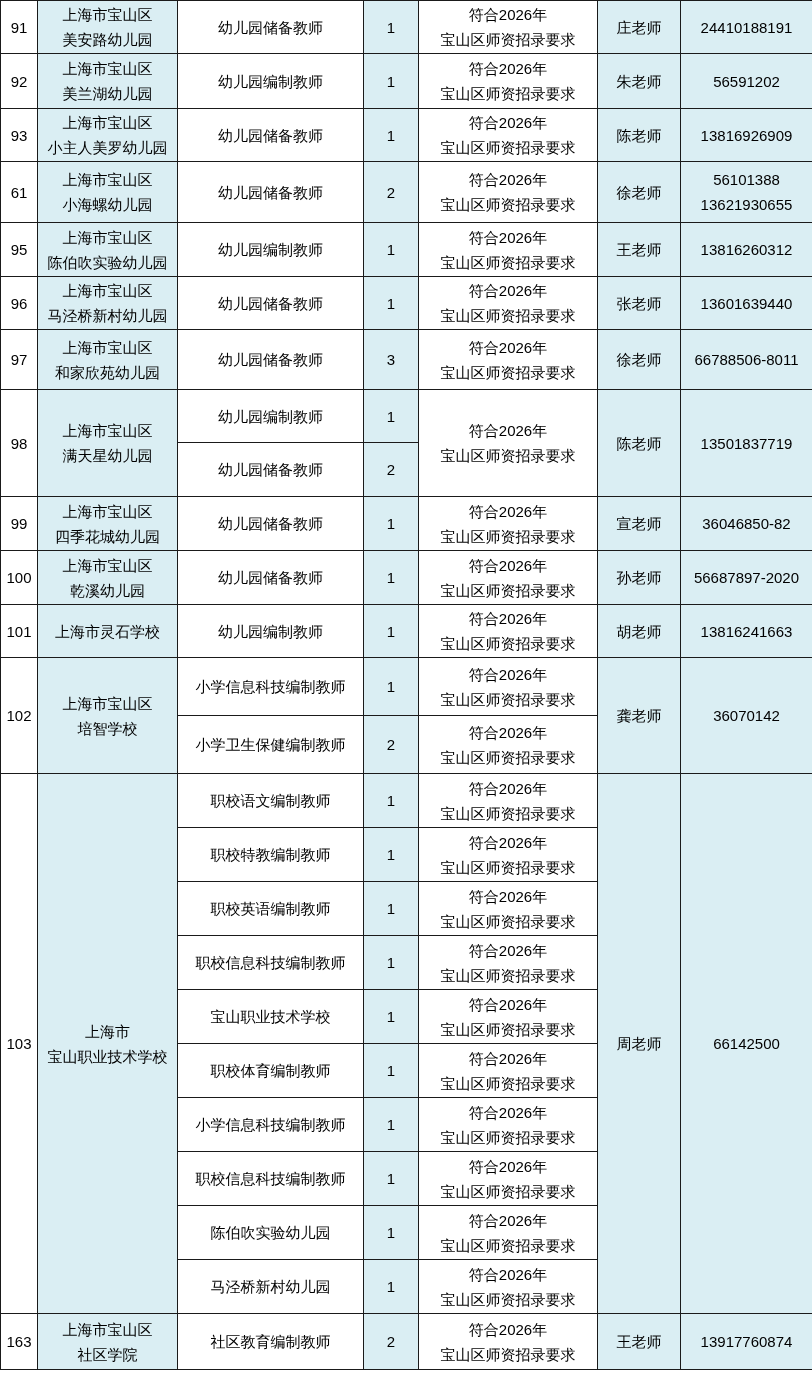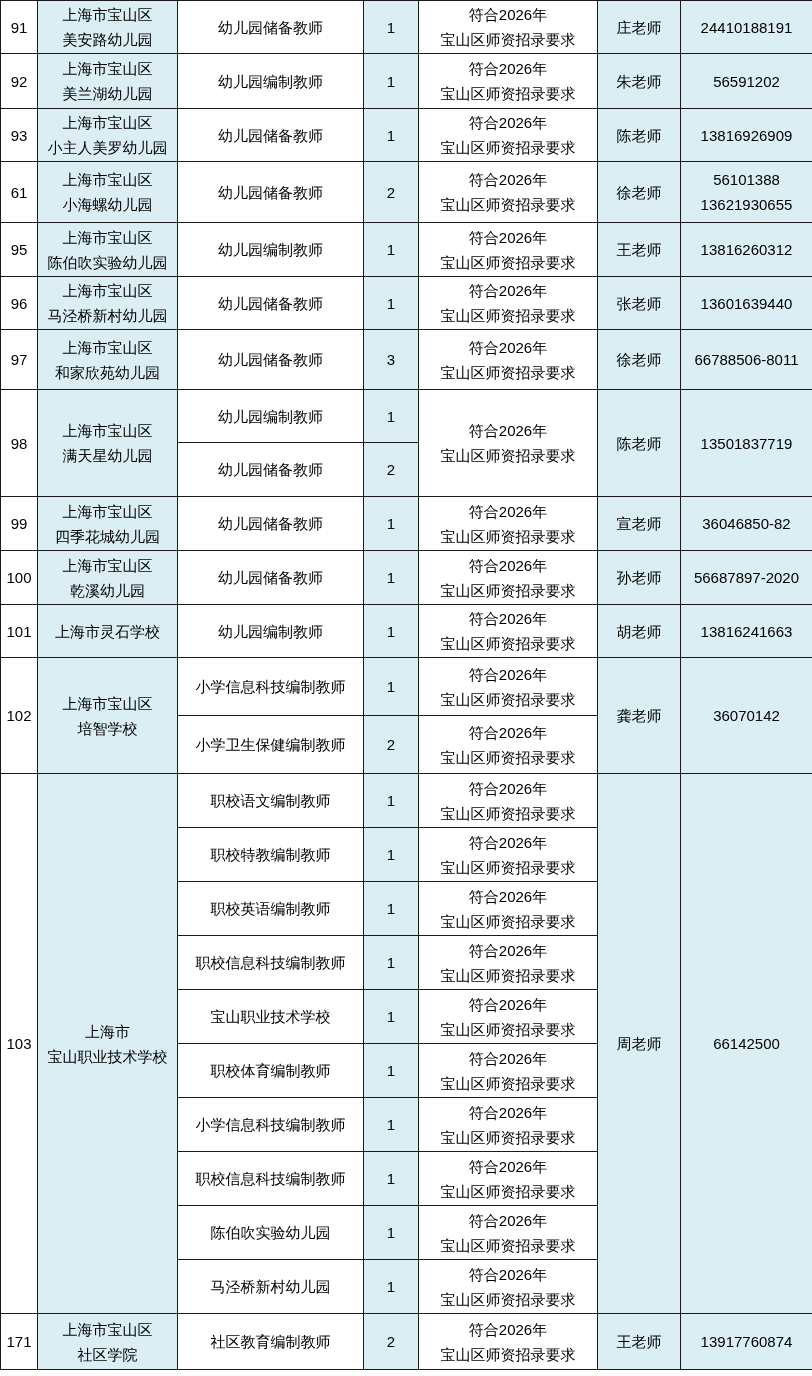--- a/index.html
+++ b/index.html
@@ -240,21 +240,21 @@
 宝山区师资招录要求</td>
   </tr>
   <tr style="height:54px">
     <td class="w">马泾桥新村幼儿园</td>
     <td class="b">1</td>
     <td class="w pre">符合2026年
 宝山区师资招录要求</td>
   </tr>
 
   <tr style="height:56px">
-    <td class="w">171</td>
+    <td class="w">163</td>
     <td class="b pre">上海市宝山区
 社区学院</td>
     <td class="w">社区教育编制教师</td>
     <td class="b">2</td>
     <td class="w pre">符合2026年
 宝山区师资招录要求</td>
     <td class="b">王老师</td>
     <td class="b pre">13917760874</td>
   </tr>
 </tbody>

